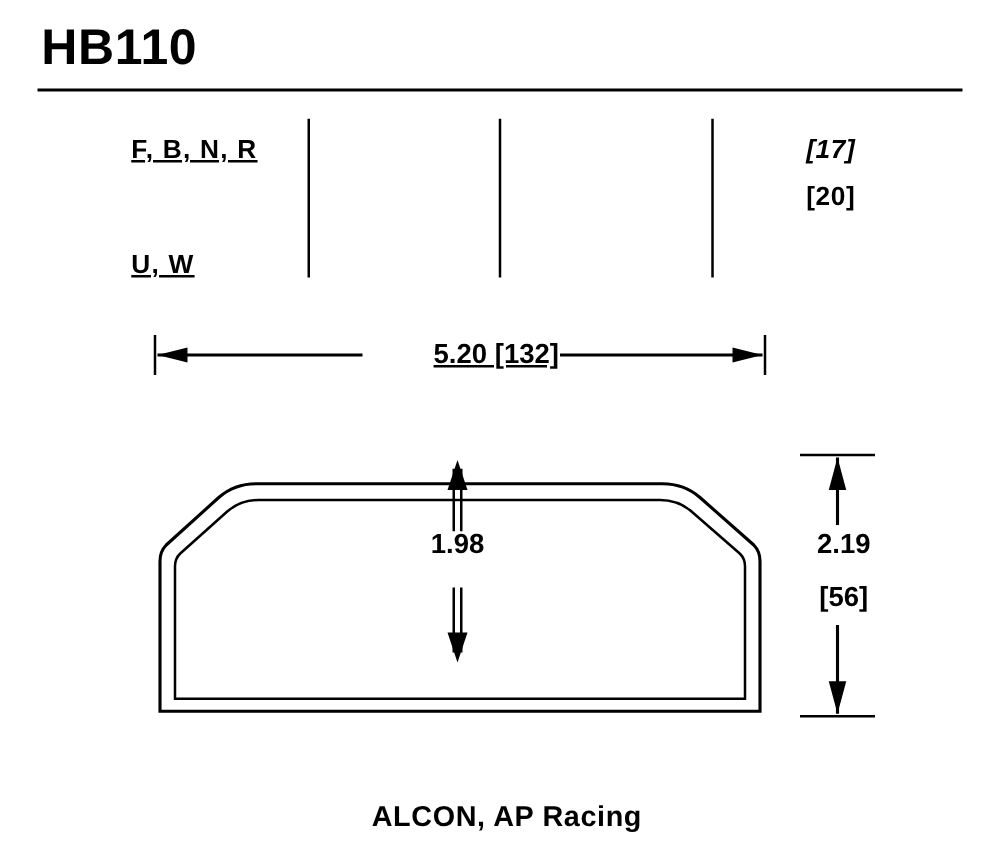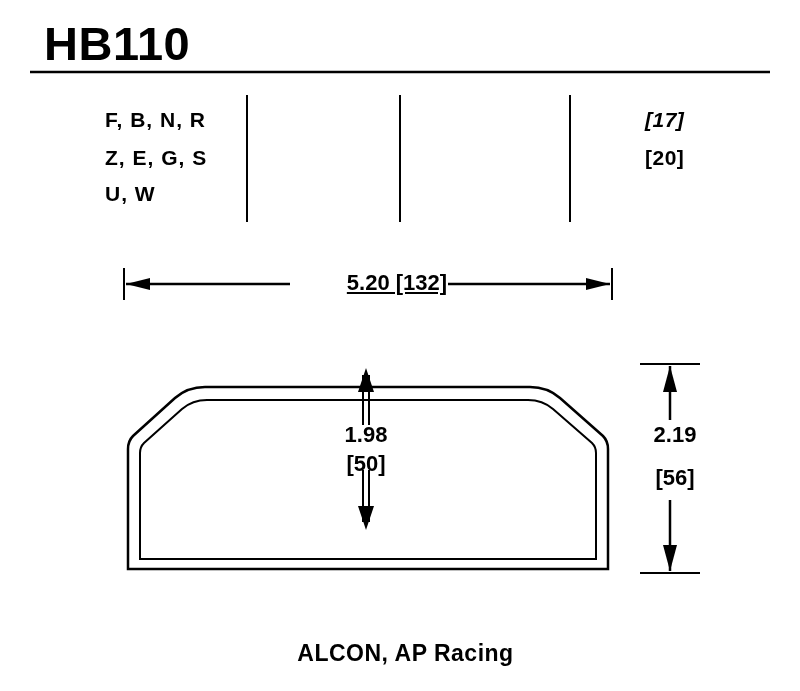--- a/index.html
+++ b/index.html
@@ -15,37 +15,38 @@
     position: relative;
     width: 800px;
     height: 691px;
     background: #ffffff;
     overflow: hidden;
   }
 
   
   .part-number {
     position: absolute;
-    left: 44px;
+    left: 33px;
     top: 16px;
-    font-size: 47px;
+    font-size: 40px;
     font-weight: bold;
     letter-spacing: 0.5px;
     color: #000;
     white-space: nowrap;
   }
 
   
   .code-cell {
     position: absolute;
     font-size: 21px;
     font-weight: bold;
     color: #000;
     white-space: nowrap;
     letter-spacing: 1px;
+    text-decoration: underline;
   }
   .thick-cell {
     position: absolute;
     font-size: 21px;
     font-weight: bold;
     color: #000;
     white-space: nowrap;
     letter-spacing: 0.5px;
     text-align: right;
   }
@@ -140,30 +141,28 @@
 
     <line x1="640" y1="364" x2="700" y2="364" stroke="#000" stroke-width="2"></line>
     <line x1="640" y1="573" x2="700" y2="573" stroke="#000" stroke-width="2"></line>
     <line x1="670" y1="366" x2="670" y2="420" stroke="#000" stroke-width="2.5"></line>
     <line x1="670" y1="500" x2="670" y2="571" stroke="#000" stroke-width="2.5"></line>
     <polygon points="670,366 663,392 677,392" fill="#000"></polygon>
     <polygon points="670,571 663,545 677,545" fill="#000"></polygon>
   </svg>
 
   <div class="code-cell" style="left:105px; top:108px;">F, B, N, R</div>
-  <div class="code-cell" style="left:105px; top:146px;">Z, E, G, S</div>
-  <div class="code-cell" style="left:105px; top:182px;">U, W</div>
+  <div class="code-cell" style="left:105px; top:200px;">U, W</div>
 
   <div class="thick-cell" style="left:645px; top:108px; width:80px; text-align:left;font-style:italic;">[17]</div>
 
   <div class="thick-cell" style="left:645px; top:146px; width:80px; text-align:left;">[20]</div>
 
   <div class="dim-text" style="left:297px; top:270px; width:200px;text-decoration:underline;">5.20 [132]</div>
 
   <div class="dim-text" style="left:296px; top:422px; width:140px;">1.98</div>
-  <div class="dim-text" style="left:296px; top:451px; width:140px;">[50]</div>
 
   <div class="dim-text" style="left:610px; top:422px; width:130px;">2.19</div>
   <div class="dim-text" style="left:610px; top:465px; width:130px;">[56]</div>
 
   <div class="footer-text">ALCON, AP Racing</div>
 
 </div>
 
 </body></html>

